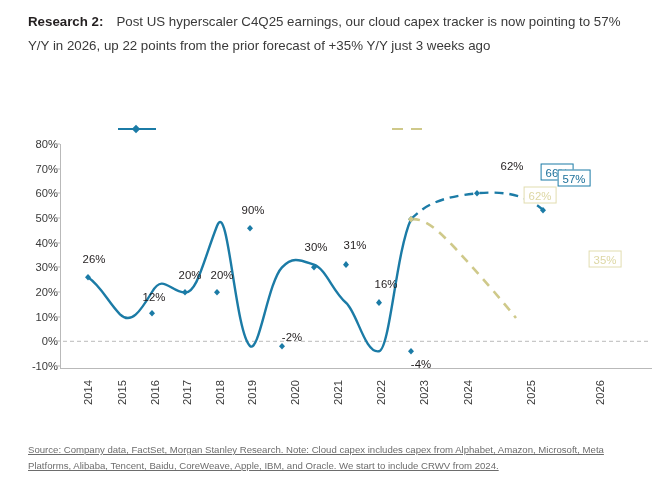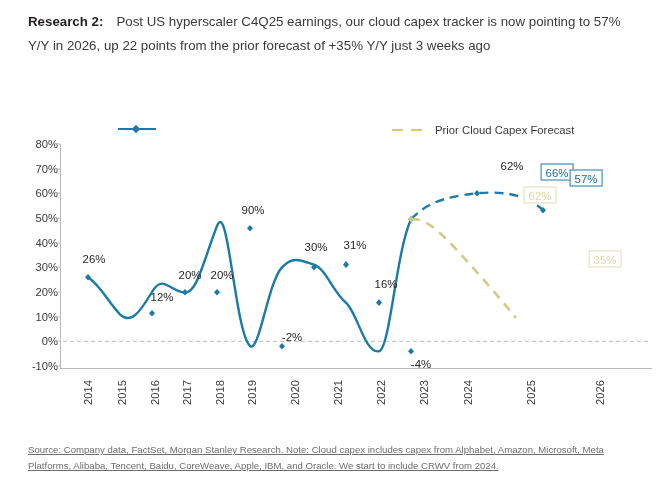--- a/index.html
+++ b/index.html
@@ -79,21 +79,20 @@
       <span class="lg-swatch">
         <span class="lg-solid"></span>
           <span class="lg-dot"></span>
       </span>
     </div>
     <div class="legend-item prior">
       <span class="lg-swatch">
         <span class="lg-dash a"></span>
           <span class="lg-dash b"></span>
       </span>
-      <span>Prior Cloud Capex Forecast</span>
     </div>
   </div>
 
   <div class="plot">
 
     <div class="ylabels">
       <div class="ylab" style="top:2px">80%</div>
       <div class="ylab" style="top:26.7px">70%</div>
       <div class="ylab" style="top:51.3px">60%</div>
       <div class="ylab" style="top:76px">50%</div>
@@ -141,33 +140,33 @@
       <polygon points="346,119 349,122.7 346,126 343,122.7" fill="#1b7ba6"></polygon>
       <polygon points="379,157 382,160.7 379,164 376,160.7" fill="#1b7ba6"></polygon>
       <polygon points="411,206 414,209.3 411,212.6 408,209.3" fill="#1b7ba6"></polygon>
       <polygon points="411,74 414,77.2 411,80.5 408,77.2" fill="#1b7ba6"></polygon>
       <polygon points="477,48 480,51.3 477,54.6 474,51.3" fill="#1b7ba6"></polygon>
       <polygon points="543,65 546,68.3 543,71.6 540,68.3" fill="#1b7ba6"></polygon>
       <polygon points="411,74 414,77.2 411,80.5 408,77.2" fill="#cfc98a"></polygon>
     </svg>
 
     <div class="dlabel" style="left:94px;top:117px">26%</div>
-    <div class="dlabel" style="left:162px;top:155px">12%</div>
+    <div class="dlabel" style="left:154px;top:155px">12%</div>
     <div class="dlabel" style="left:190px;top:133px">20%</div>
     <div class="dlabel" style="left:222px;top:133px">20%</div>
     <div class="dlabel" style="left:253px;top:68px">90%</div>
     <div class="dlabel" style="left:292px;top:195px">-2%</div>
     <div class="dlabel" style="left:316px;top:105px">30%</div>
     <div class="dlabel" style="left:355px;top:103px">31%</div>
     <div class="dlabel" style="left:386px;top:142px">16%</div>
     <div class="dlabel" style="left:421px;top:222px">-4%</div>
     <div class="dlabel" style="left:512px;top:24px">62%</div>
 
     <div class="boxlabel" style="left:557px;top:30px">66%</div>
-    <div class="boxlabel" style="left:586px;top:36px">57%</div>
+    <div class="boxlabel" style="left:574px;top:36px">57%</div>
     <div class="boxlabel tan" style="left:540px;top:53px">62%</div>
     <div class="boxlabel tan" style="left:605px;top:117px">35%</div>
 
     <div class="xlabels">
       <div class="xlab" style="left:82px;top:6px">2014</div>
       <div class="xlab" style="left:116px;top:6px">2015</div>
       <div class="xlab" style="left:149px;top:6px">2016</div>
       <div class="xlab" style="left:181px;top:6px">2017</div>
       <div class="xlab" style="left:214px;top:6px">2018</div>
       <div class="xlab" style="left:246px;top:6px">2019</div>

